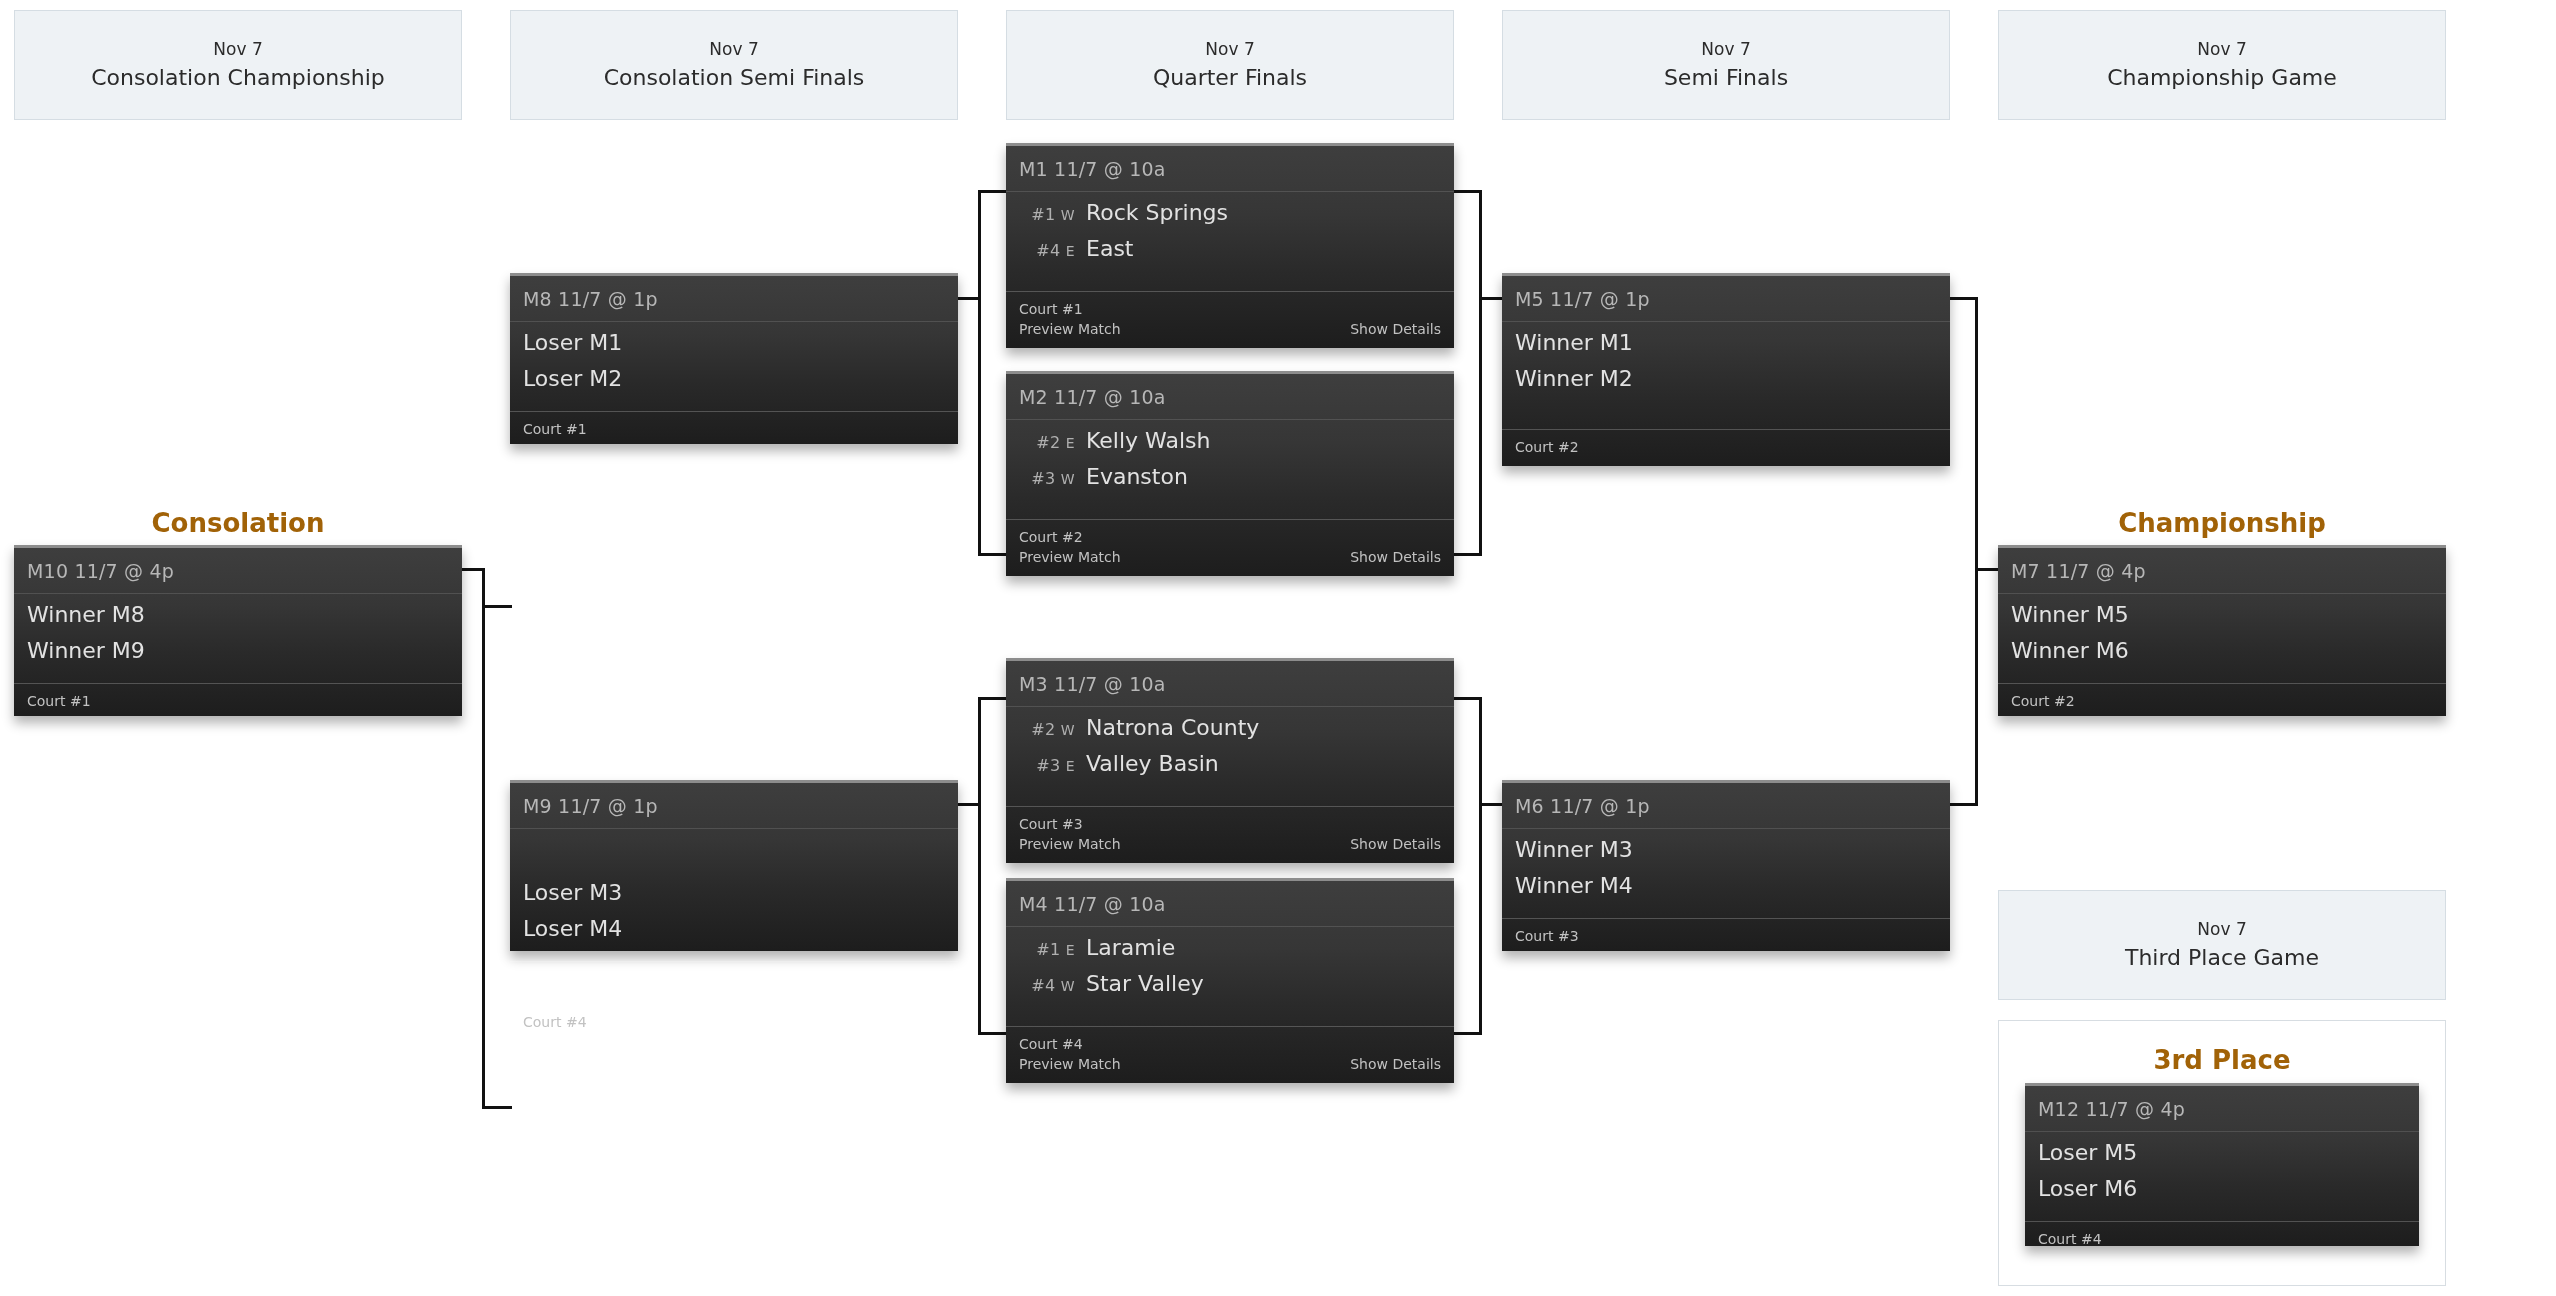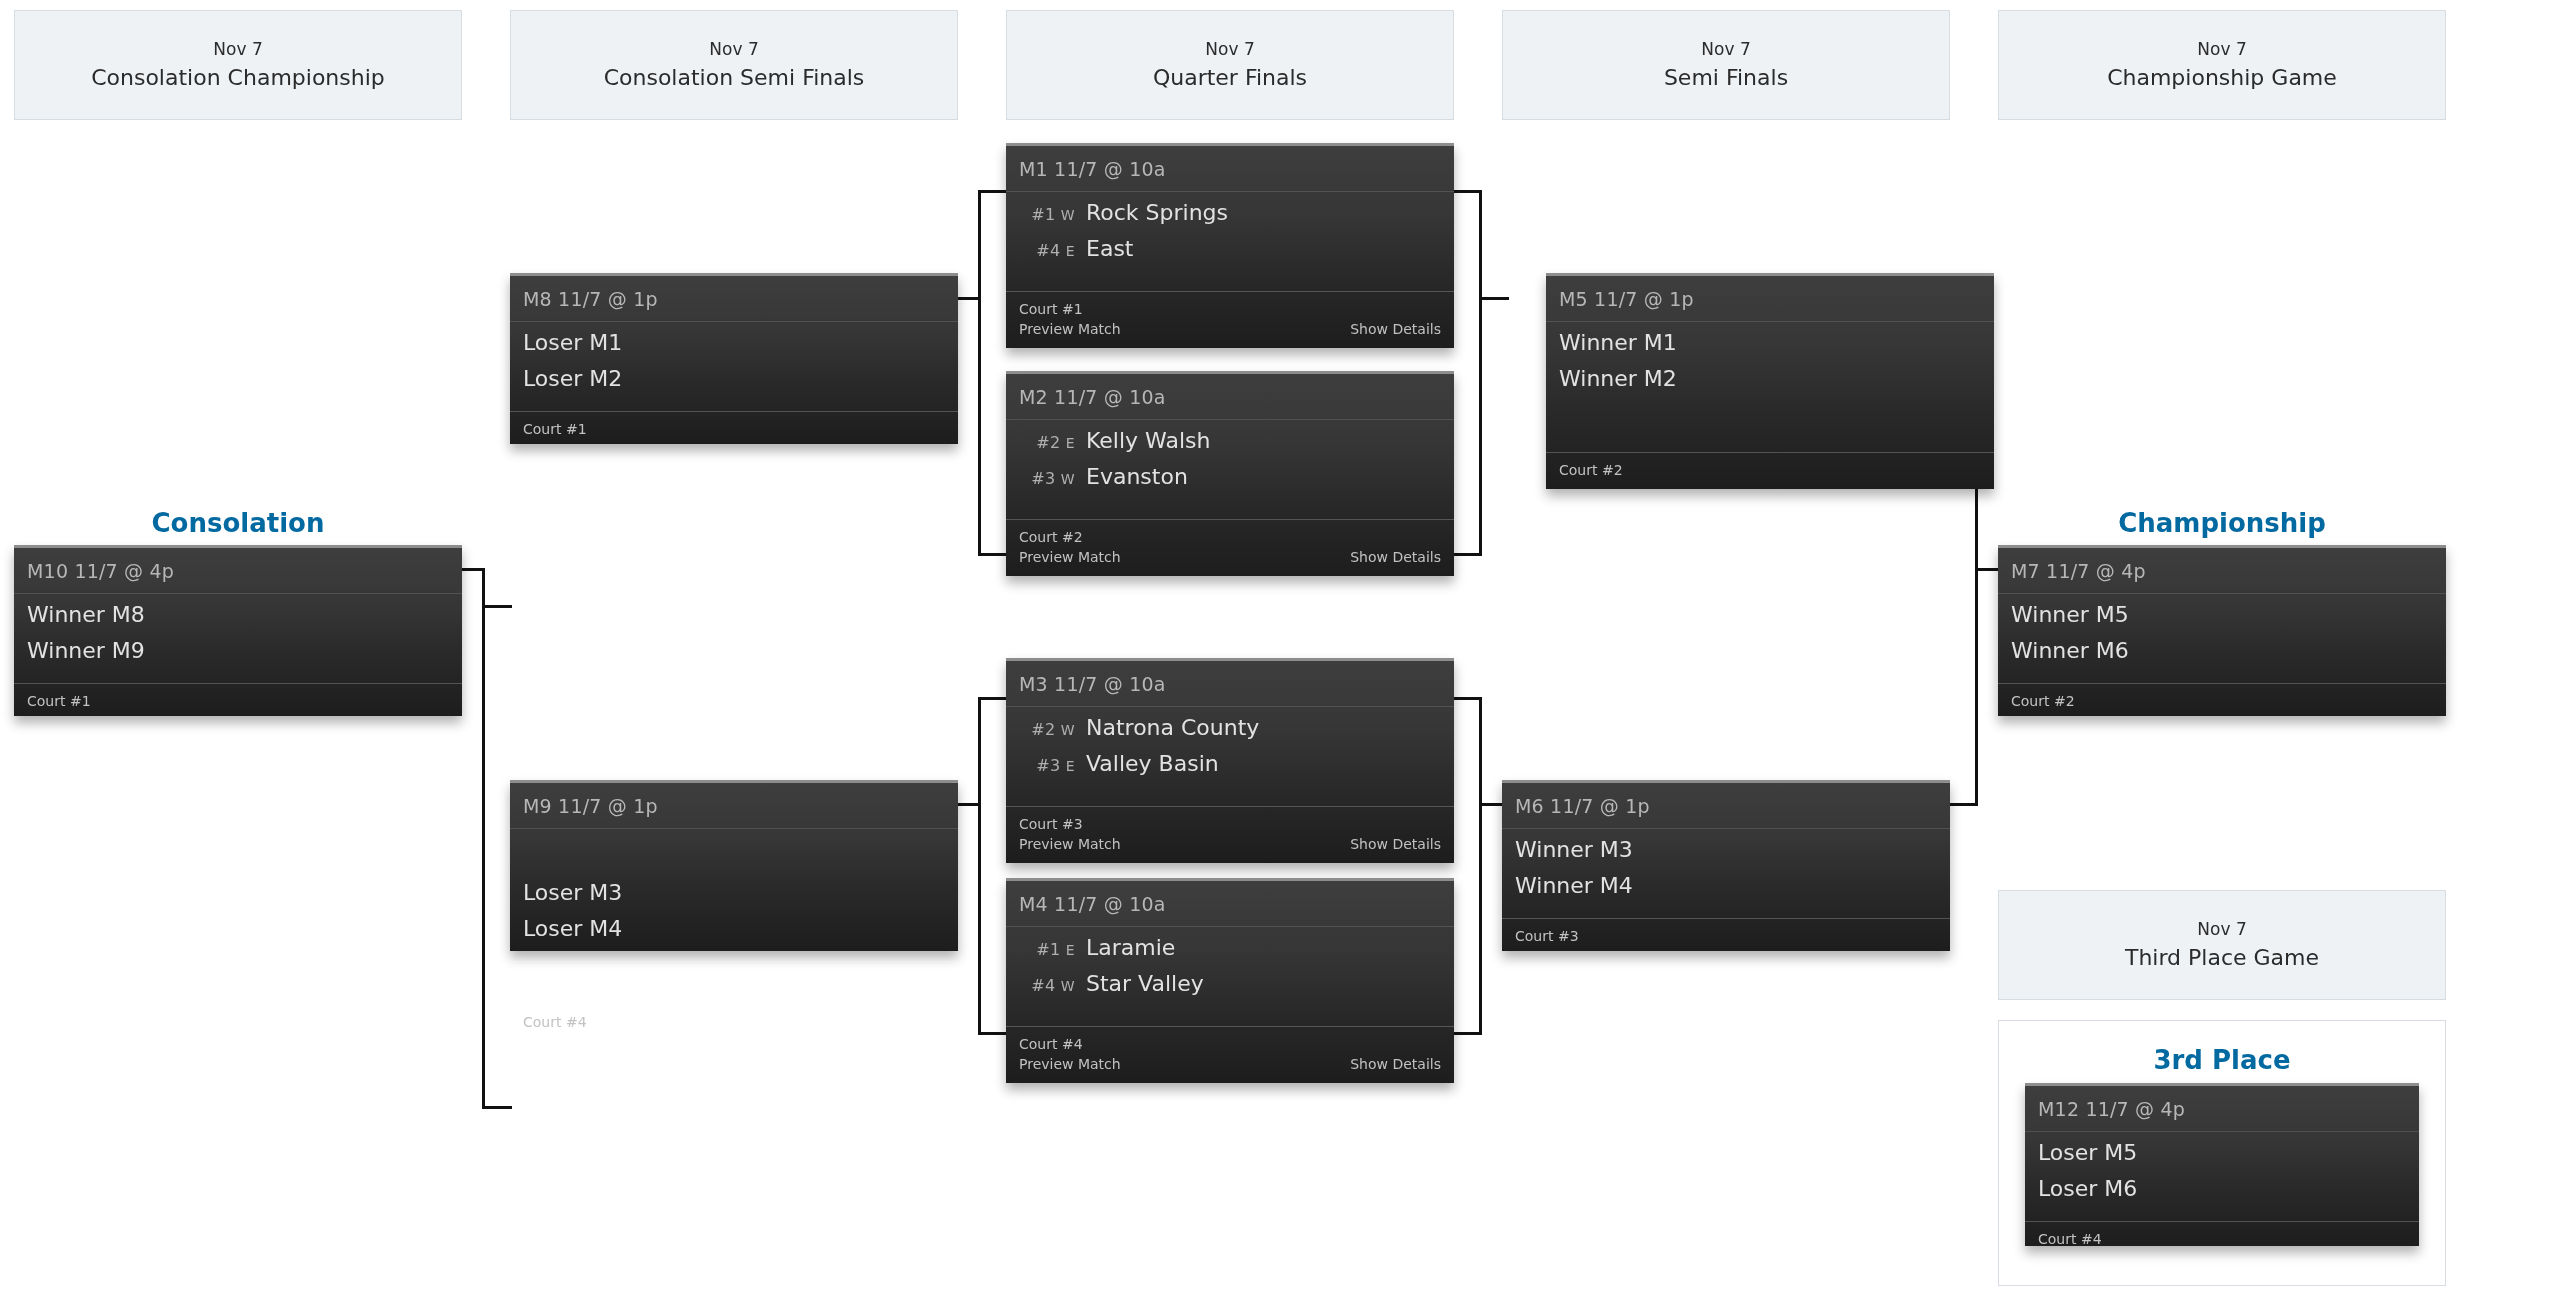--- a/index.html
+++ b/index.html
@@ -103,21 +103,21 @@
     justify-content: space-between;
     margin-top: 4px;
   }
   .mc-links span { white-space: nowrap; }
 
   
   .section-title {
     position: absolute;
     font-size: 26px;
     font-weight: bold;
-    color: #0369a1;
+    color: #a16207;
     text-align: center;
     white-space: nowrap;
   }
 
   
   .framed-box {
     position: absolute;
     background: #ffffff;
     border: 1px solid #d7dde2;
   }
@@ -323,21 +323,21 @@
     </div>
     <div class="mc-foot">
       <div class="mc-court">Court #4</div>
       <div class="mc-links">
         <span>Preview Match</span>
         <span>Show Details</span>
       </div>
     </div>
   </div>
 
-  <div class="match-card" style="left:1502px; top:273px; width:448px; height:216px;margin-left:44px;">
+  <div class="match-card" style="left:1502px; top:273px; width:448px; height:193px;">
     <div class="mc-head">M5 11/7 @ 1p</div>
     <div class="mc-teams">
       <div class="team-row">
         <span class="team-name tbd">Winner M1</span>
       </div>
       <div class="team-row">
         <span class="team-name tbd">Winner M2</span>
       </div>
     </div>
     <div class="mc-foot">

